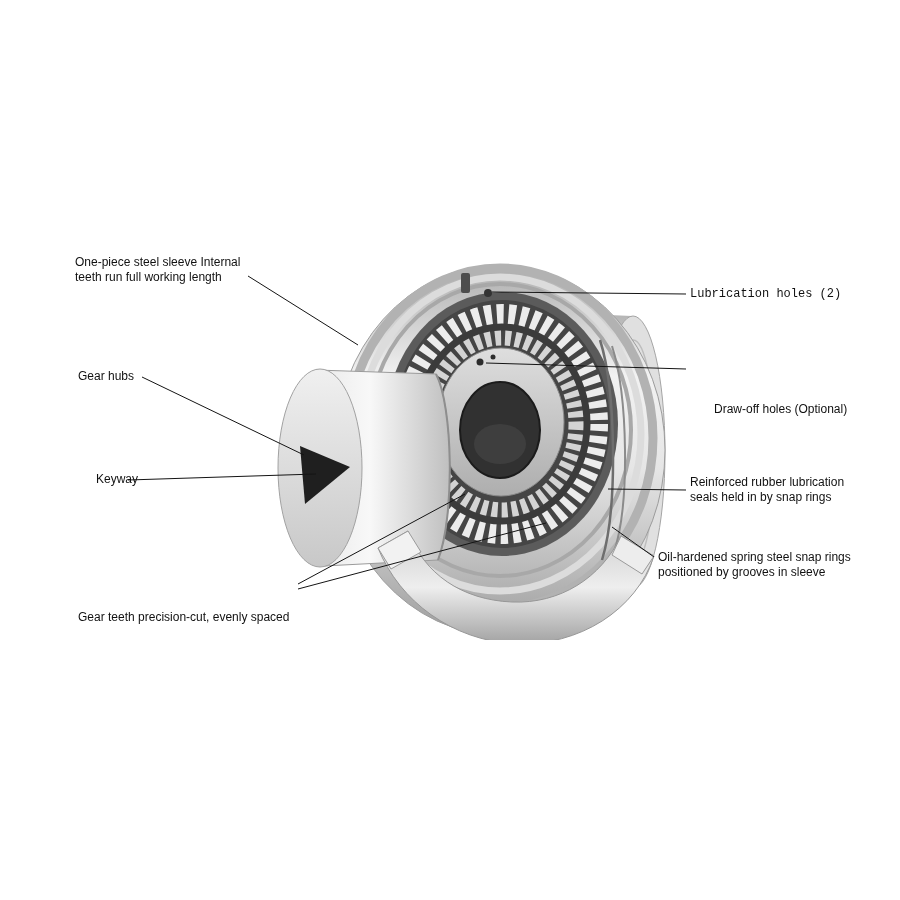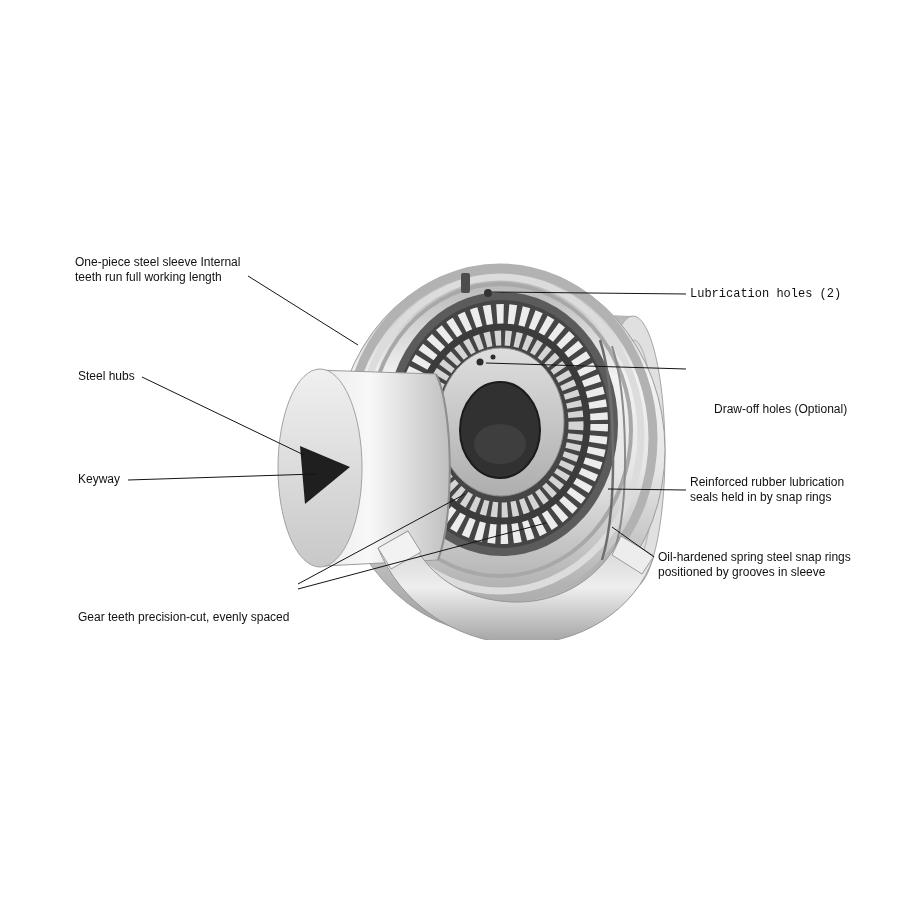--- a/index.html
+++ b/index.html
@@ -127,24 +127,24 @@
       <line x1="654" y1="557" x2="612" y2="527"></line>
     </g>
   </svg>
 
   <div class="label" style="left:75px;top:255px;">
     <span>One-piece steel sleeve Internal</span>
     <span>teeth run full working length</span>
   </div>
 
   <div class="label" style="left:78px;top:369px;">
-    <span>Steel hubs</span>
+    <span>Gear hubs</span>
   </div>
 
-  <div class="label" style="left:78px;top:472px;">
+  <div class="label" style="left:96px;top:472px;">
     <span>Keyway</span>
   </div>
 
   <div class="label" style="left:78px;top:610px;">
     <span>Gear teeth precision-cut, evenly spaced</span>
   </div>
 
   <div class="label" style="left:690px;top:287px;font-family:Liberation Mono, monospace;">
     <span>Lubrication holes (2)</span>
   </div>

